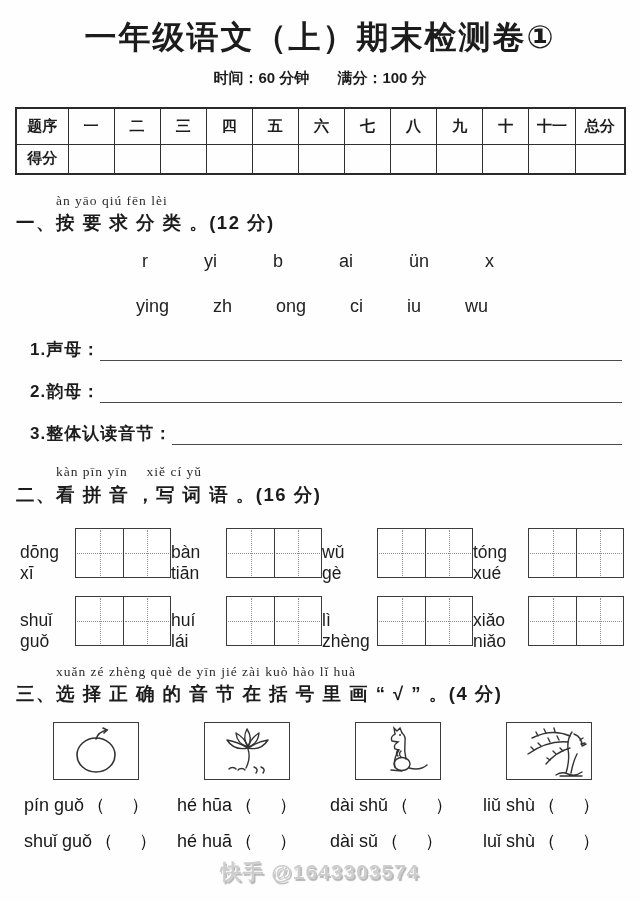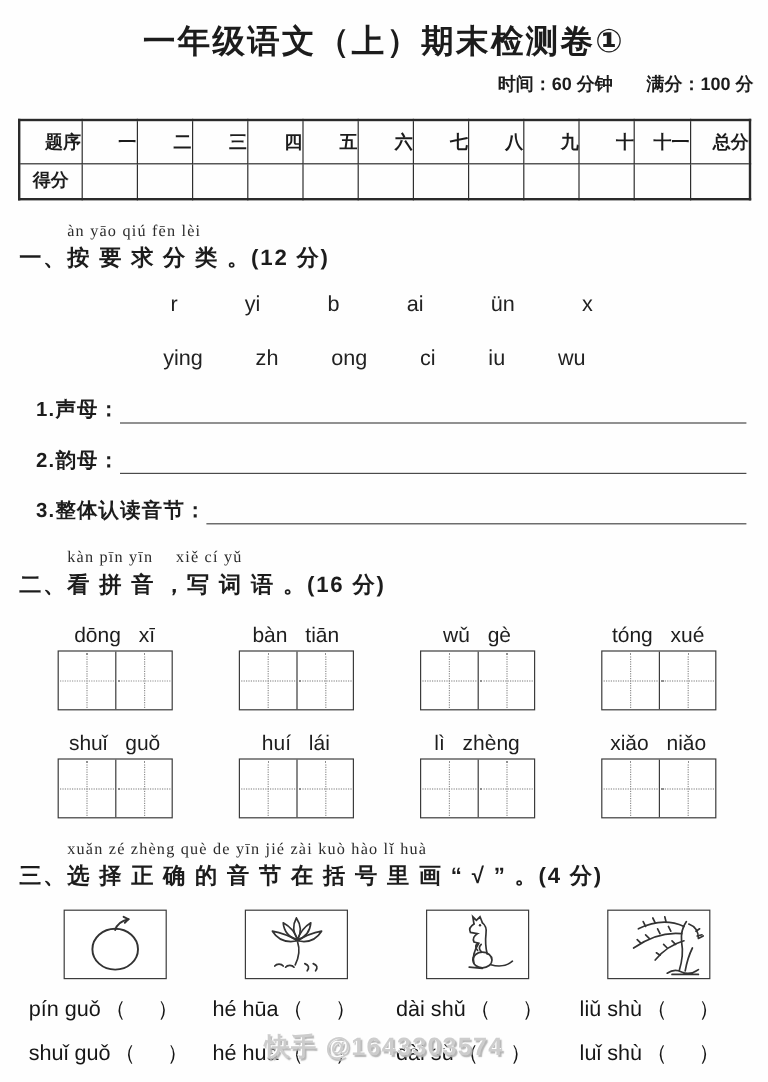--- a/index.html
+++ b/index.html
@@ -3,47 +3,47 @@
 <meta charset="utf-8">
 <style>
   * { margin:0; padding:0; box-sizing:border-box; }
   html,body { background:#ffffff; }
   .page {
     position:relative; width:640px; height:902px; margin:0 auto;
     background:#fefefe; overflow:hidden; color:#1c1c1c;
     font-family:"Liberation Sans","DejaVu Sans",sans-serif;
   }
   
-  .title { margin-top:16px; text-align:center; font-size:27px; font-weight:bold; letter-spacing:2px; }
-  .meta  { margin-top:9px; text-align:right; font-size:15px; font-weight:bold; }
+  .title { margin-top:16px; text-align:center; font-size:32px; font-weight:bold; letter-spacing:2px; }
+  .meta  { margin-top:9px; text-align:center; font-size:15px; font-weight:bold; }
   .meta span { margin:0 12px; }
   
   table.score {
     width:611px; margin:19px auto 0 15px; border-collapse:collapse; table-layout:fixed;
     border:2px solid #2a2a2a; font-size:15px; font-weight:bold;
   }
   table.score td { border:1.2px solid #2f2f2f; text-align:center; }
-  table.score tr.r1 td { height:36px;text-align:right; }
+  table.score tr.r1 td { height:36px; }
   table.score tr.r2 td { height:30px; }
   td.wide { width:52px; }
   td.last { width:50px; }
   
   .pinyin-hint { margin:18px 0 0 56px; font-size:13.5px; color:#2b2b2b; letter-spacing:1px;font-family:Liberation Serif, serif; }
   .sec-heading { margin:1px 0 0 16px; font-size:18.5px; font-weight:bold; letter-spacing:1.5px; }
   
   .letters { display:flex; justify-content:space-between; width:352px; margin:16px 0 0 142px; font-size:18px; color:#222; }
   .letters.row2 { width:352px; margin-left:136px; margin-top:24px; }
   .blank-row { display:flex; align-items:flex-end; margin:15px 18px 0 30px; height:27px; }
   .blank-row.first { margin-top:17px; }
   .blank-label { font-size:17px; font-weight:600; white-space:nowrap; letter-spacing:1px; }
   .blank-line { flex:1; border-bottom:1.3px solid #4a4a4a; height:23px; }
   
   .words-row { display:flex; width:604px; margin:20px 0 0 20px; }
   .words-row.second { margin-top:17px; }
-  .word-col { width:151px; display:flex; flex-direction:column; align-items:center; }
+  .word-col { width:151px; display:flex; align-items:center; }
   .word-pinyin { font-size:17.5px; color:#1d1d1d; height:22px; word-spacing:10px; }
   .tzg { display:flex; border:1.6px solid #3c3c3c; background:#fff; margin-top:1px; }
   .tzg-cell { width:47px; height:48px; position:relative; }
   .tzg-cell + .tzg-cell { border-left:1.4px solid #3c3c3c; }
   .tzg-cell::before { content:""; position:absolute; left:1px; right:1px; top:50%; border-top:1.2px dotted #8f8f8f; }
   .tzg-cell::after  { content:""; position:absolute; top:1px; bottom:1px; left:50%; border-left:1.2px dotted #8f8f8f; }
   
   .pics-row { display:flex; width:604px; margin:16px 0 0 20px; }
   .pic-col { width:151px; display:flex; justify-content:center; }
   .pic-box { width:86px; height:58px; border:1.6px solid #3c3c3c; background:#fff; display:flex; align-items:center; justify-content:center; }

